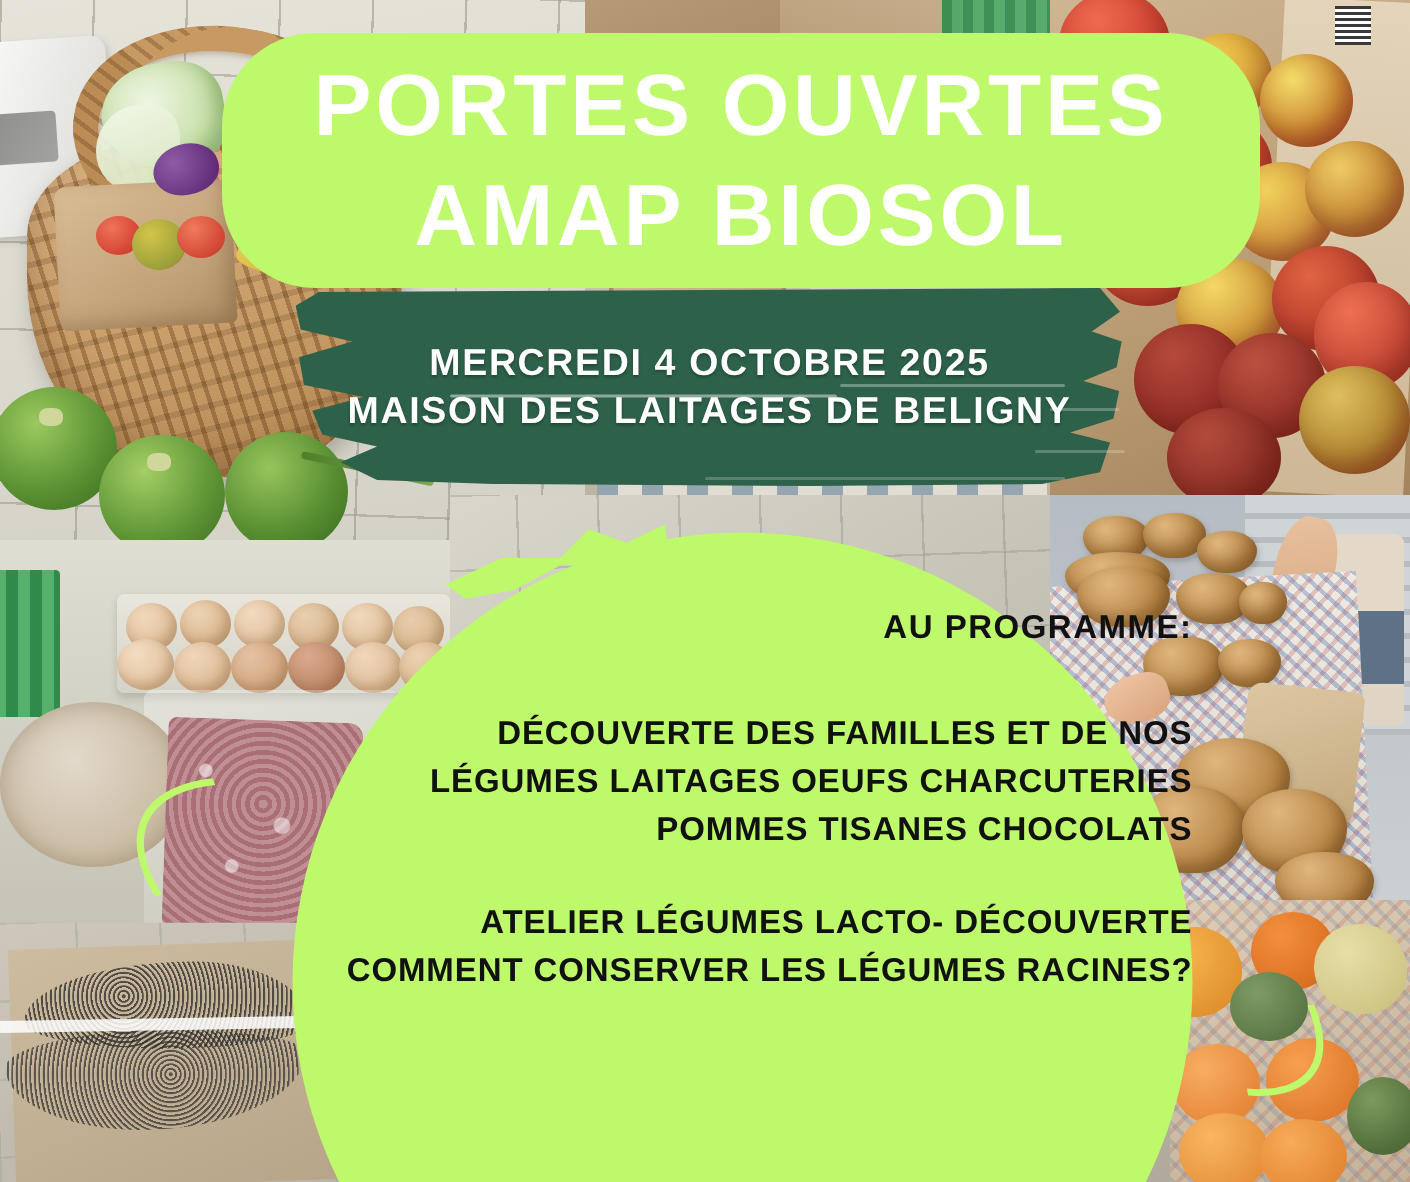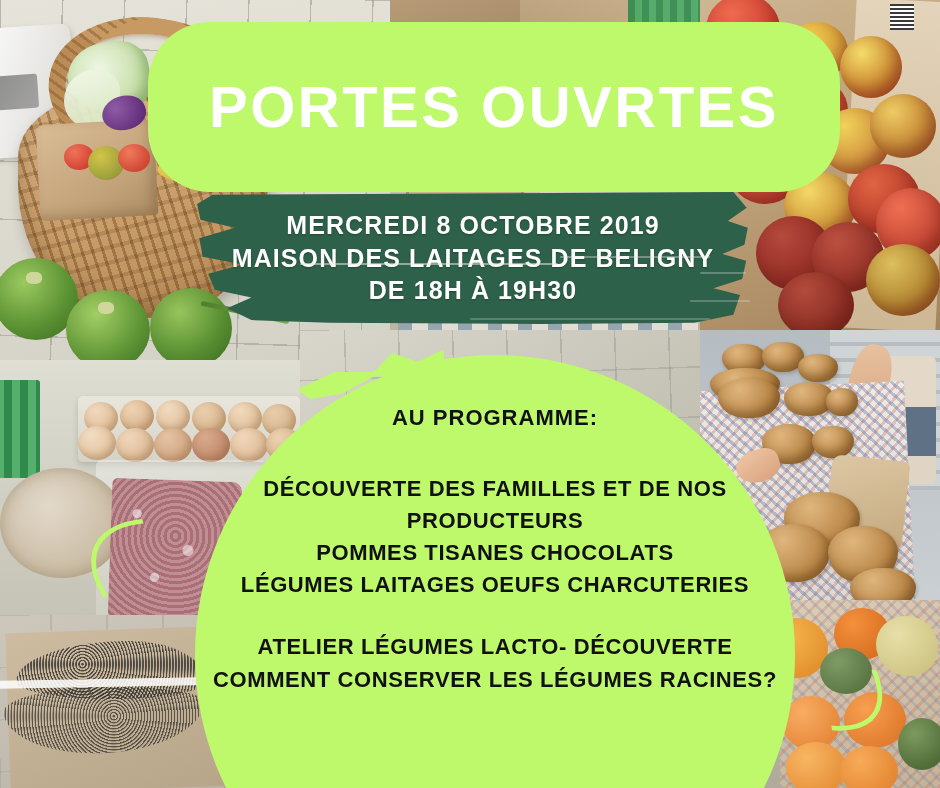--- a/index.html
+++ b/index.html
@@ -268,21 +268,21 @@
   .streak{position:absolute;background:rgba(225,230,225,.55);height:2px;border-radius:2px;}
   .st1{left:300px;top:263px;width:258px;}
   .st2{left:560px;top:256px;width:150px;opacity:.7;}
   .st3{left:700px;top:272px;width:46px;opacity:.55;}
   .st4{left:470px;top:318px;width:240px;opacity:.45;}
   .st5{left:690px;top:300px;width:60px;opacity:.5;}
 
   
   .prog{
     position:absolute;left:195px;top:405px;width:600px;
-    text-align:center;color:#111111;
+    text-align:right;color:#111111;
   }
   .prog .head{font-weight:700;font-size:22px;letter-spacing:1.0px;}
   .prog .spacer{height:42px;}
   .prog .pline{font-weight:700;font-size:22px;letter-spacing:.6px;line-height:1.46;white-space:nowrap;}
   .prog .gap{height:30px;}
 </style>
 </head>
 <body>
 
 <div class="poster" style="--lime:#bdf96b;--dgreen:#2d6149;">
@@ -414,41 +414,40 @@
     <div class="fr" style="left:60px;top:146px;width:58px;height:50px;background:radial-gradient(circle at 35% 30%,#f8ab59,#dd7c27);"></div>
   </div>
 
   <div class="arc arc-left"></div>
   <div class="arc arc-right"></div>
   <div class="lime-circle"></div>
   <div class="swoosh"></div>
 
   <div class="title-box">
     <div class="title-line">PORTES OUVRTES</div>
+    <div class="title-line">AMAP BIOSOL</div>
   </div>
 
   <div class="banner">
     <div class="paint"></div>
     <div class="txt">
-      <div class="bline">MERCREDI 8 OCTOBRE 2019</div>
+      <div class="bline">MERCREDI 4 OCTOBRE 2025</div>
       <div class="bline">MAISON DES LAITAGES DE BELIGNY</div>
-      <div class="bline">DE 18H À 19H30</div>
     </div>
   </div>
   <div class="streak st1"></div>
   <div class="streak st2"></div>
   <div class="streak st3"></div>
   <div class="streak st4"></div>
   <div class="streak st5"></div>
 
   <div class="prog">
     <div class="head">AU PROGRAMME:</div>
     <div class="spacer"></div>
     <div class="pline">DÉCOUVERTE DES FAMILLES ET DE NOS</div>
-    <div class="pline">PRODUCTEURS</div>
+    <div class="pline">LÉGUMES LAITAGES OEUFS CHARCUTERIES</div>
     <div class="pline">POMMES TISANES CHOCOLATS</div>
-    <div class="pline">LÉGUMES LAITAGES OEUFS CHARCUTERIES</div>
     <div class="gap"></div>
     <div class="pline">ATELIER LÉGUMES LACTO- DÉCOUVERTE</div>
     <div class="pline">COMMENT CONSERVER LES LÉGUMES RACINES?</div>
   </div>
 
 </div>
 
 </body></html>

